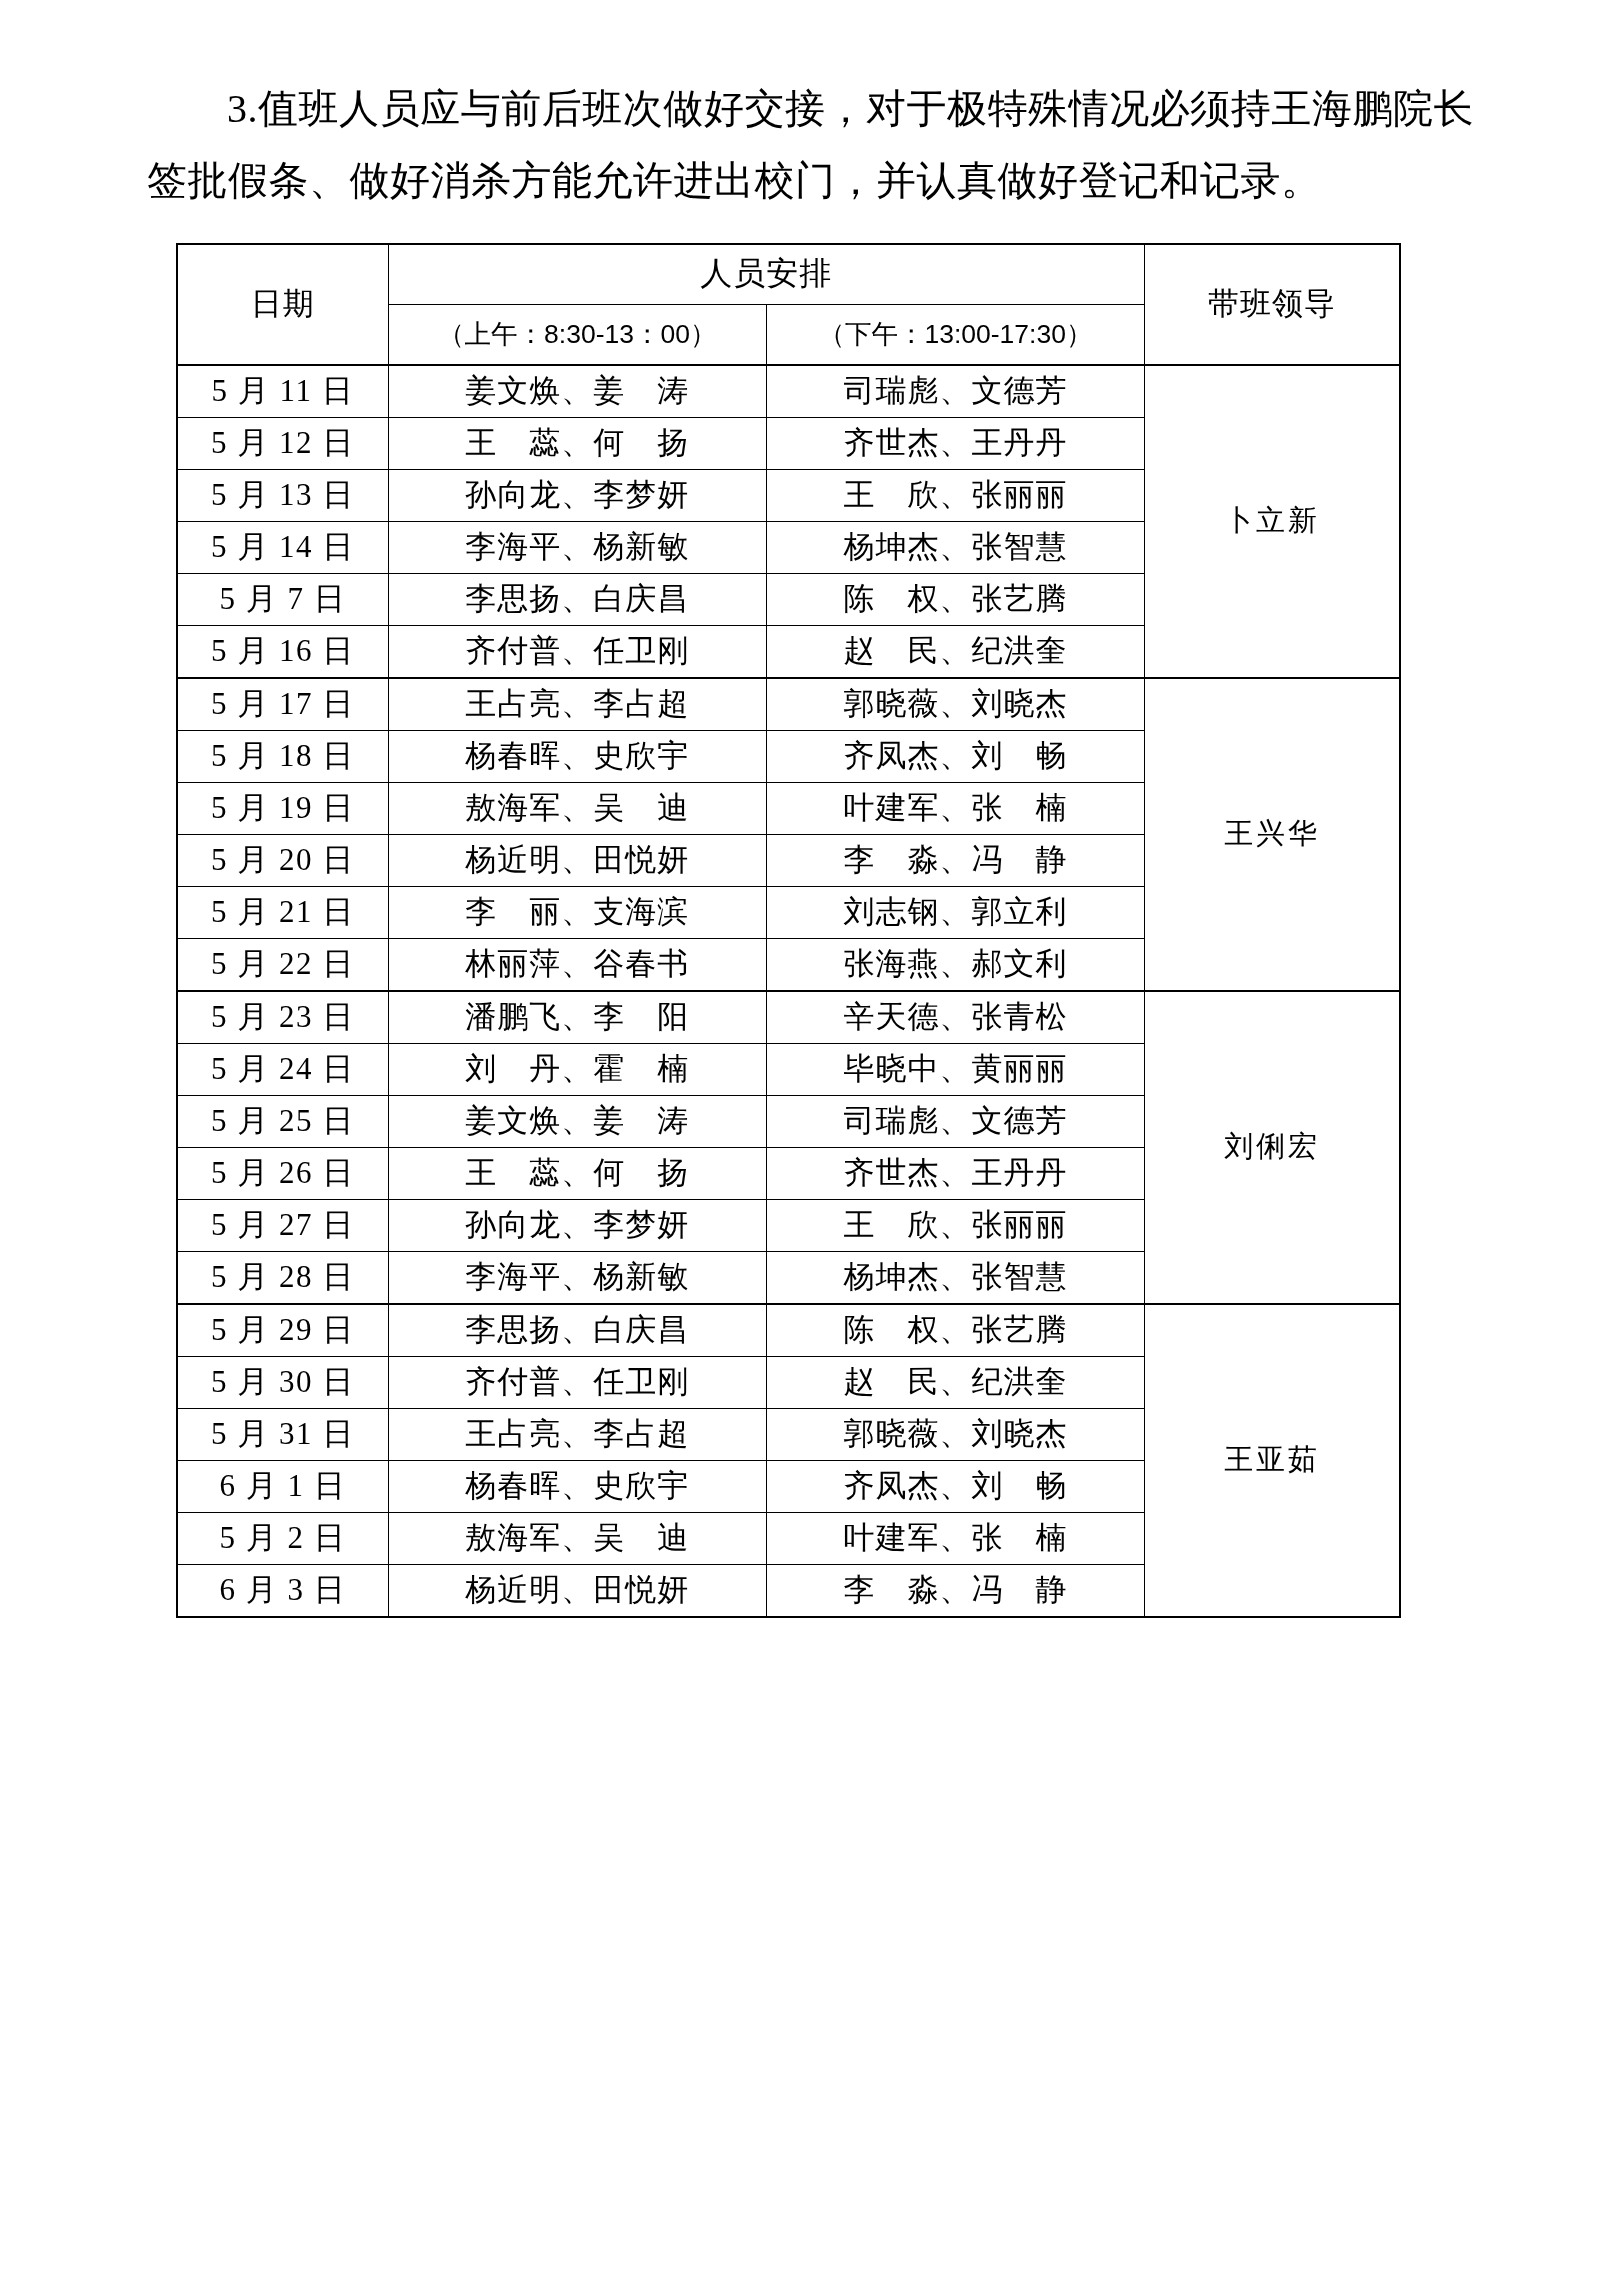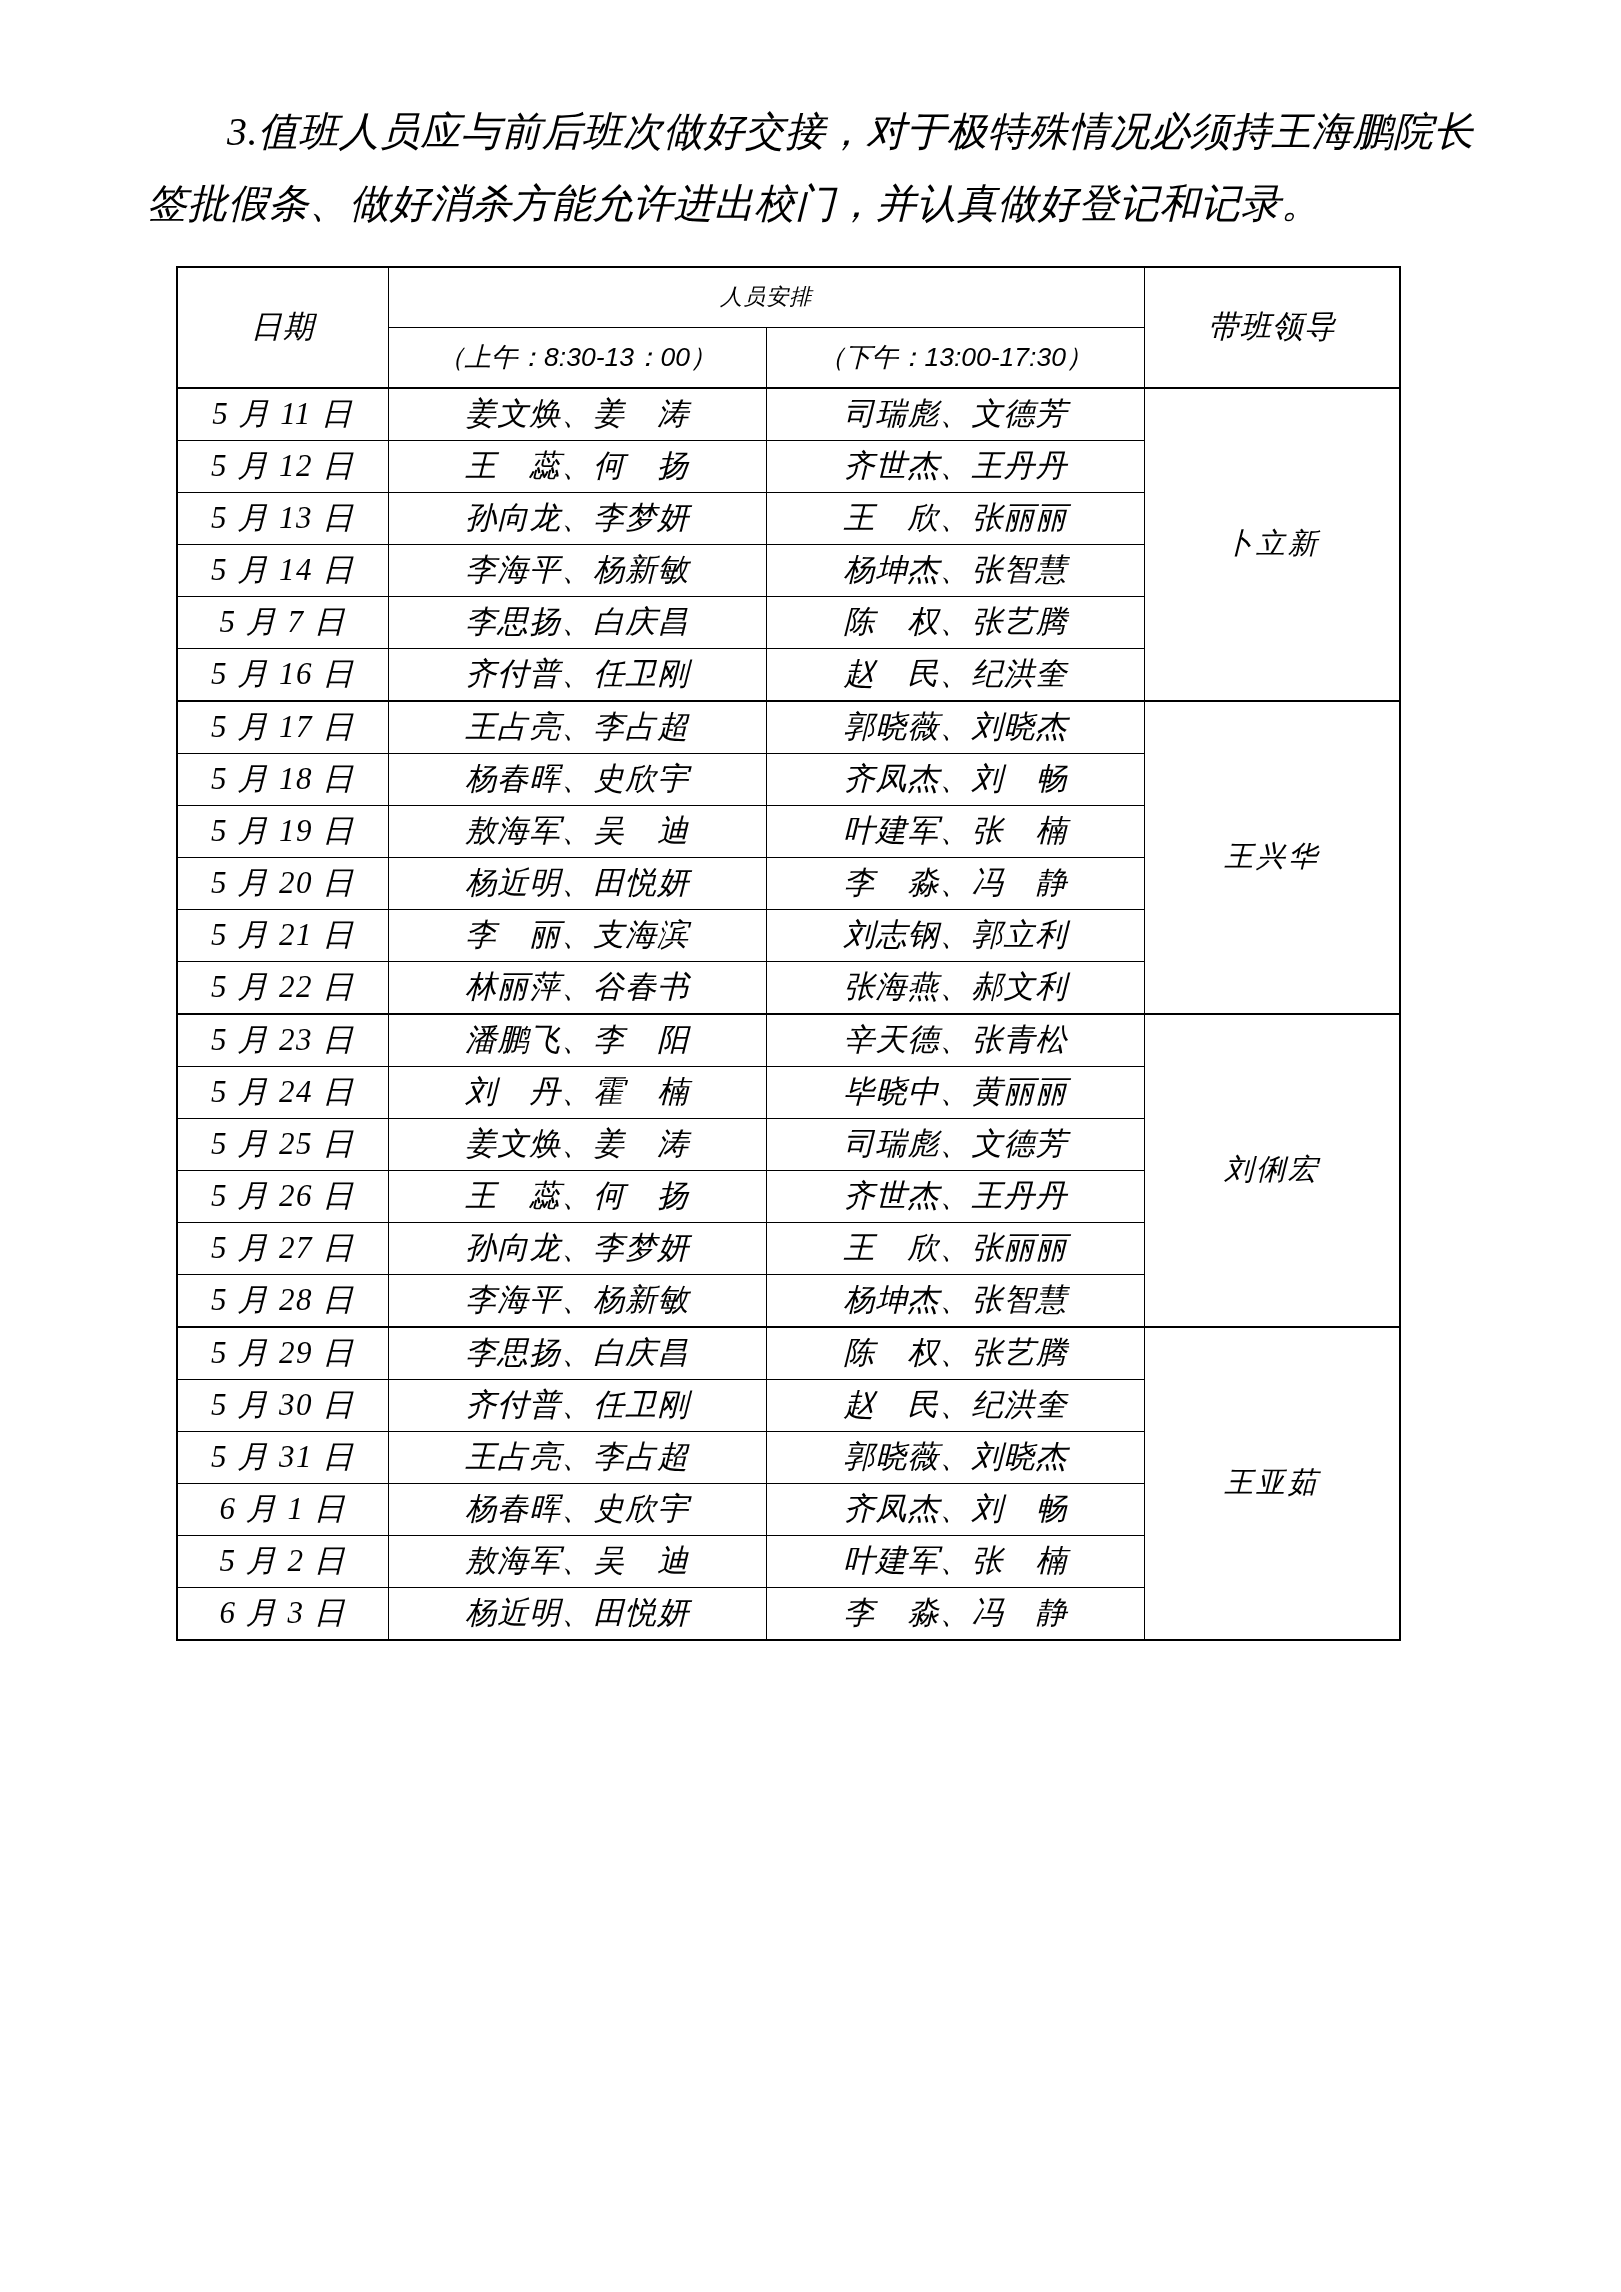--- a/index.html
+++ b/index.html
@@ -13,22 +13,21 @@
     font-family: "Liberation Serif", "DejaVu Serif", serif;
     color: #000000;
     overflow: hidden;
   }
   .page {
     position: relative;
     width: 1621px;
     height: 1877px;
     background: #fff;
     box-sizing: border-box;
-    padding: 96px 147px 0 147px;
-    font-style: italic;
+    padding: 73px 147px 0 147px;
   }
   .body-text {
     font-size: 40px;
     line-height: 72px;
     letter-spacing: 0.5px;
     text-align: justify;
     text-justify: inter-ideograph;
     margin: 0 0 0 0;
     white-space: normal;
   }
@@ -61,21 +60,21 @@
   .col-am     { width: 333px; }
   .col-pm     { width: 333px; }
   .col-leader { width: 225px; }
 
   .th-date {
     font-size: 31px;
     height: 118px;
     letter-spacing: 1px;
   }
   .th-group {
-    font-size: 22px;
+    font-size: 32px;
     height: 59px;
     letter-spacing: 1px;
   }
   .th-sub {
     font-size: 26.5px;
     height: 59px;
     letter-spacing: 0px;
     font-family: "Liberation Sans", "DejaVu Sans", sans-serif;
   }
   .th-leader {

